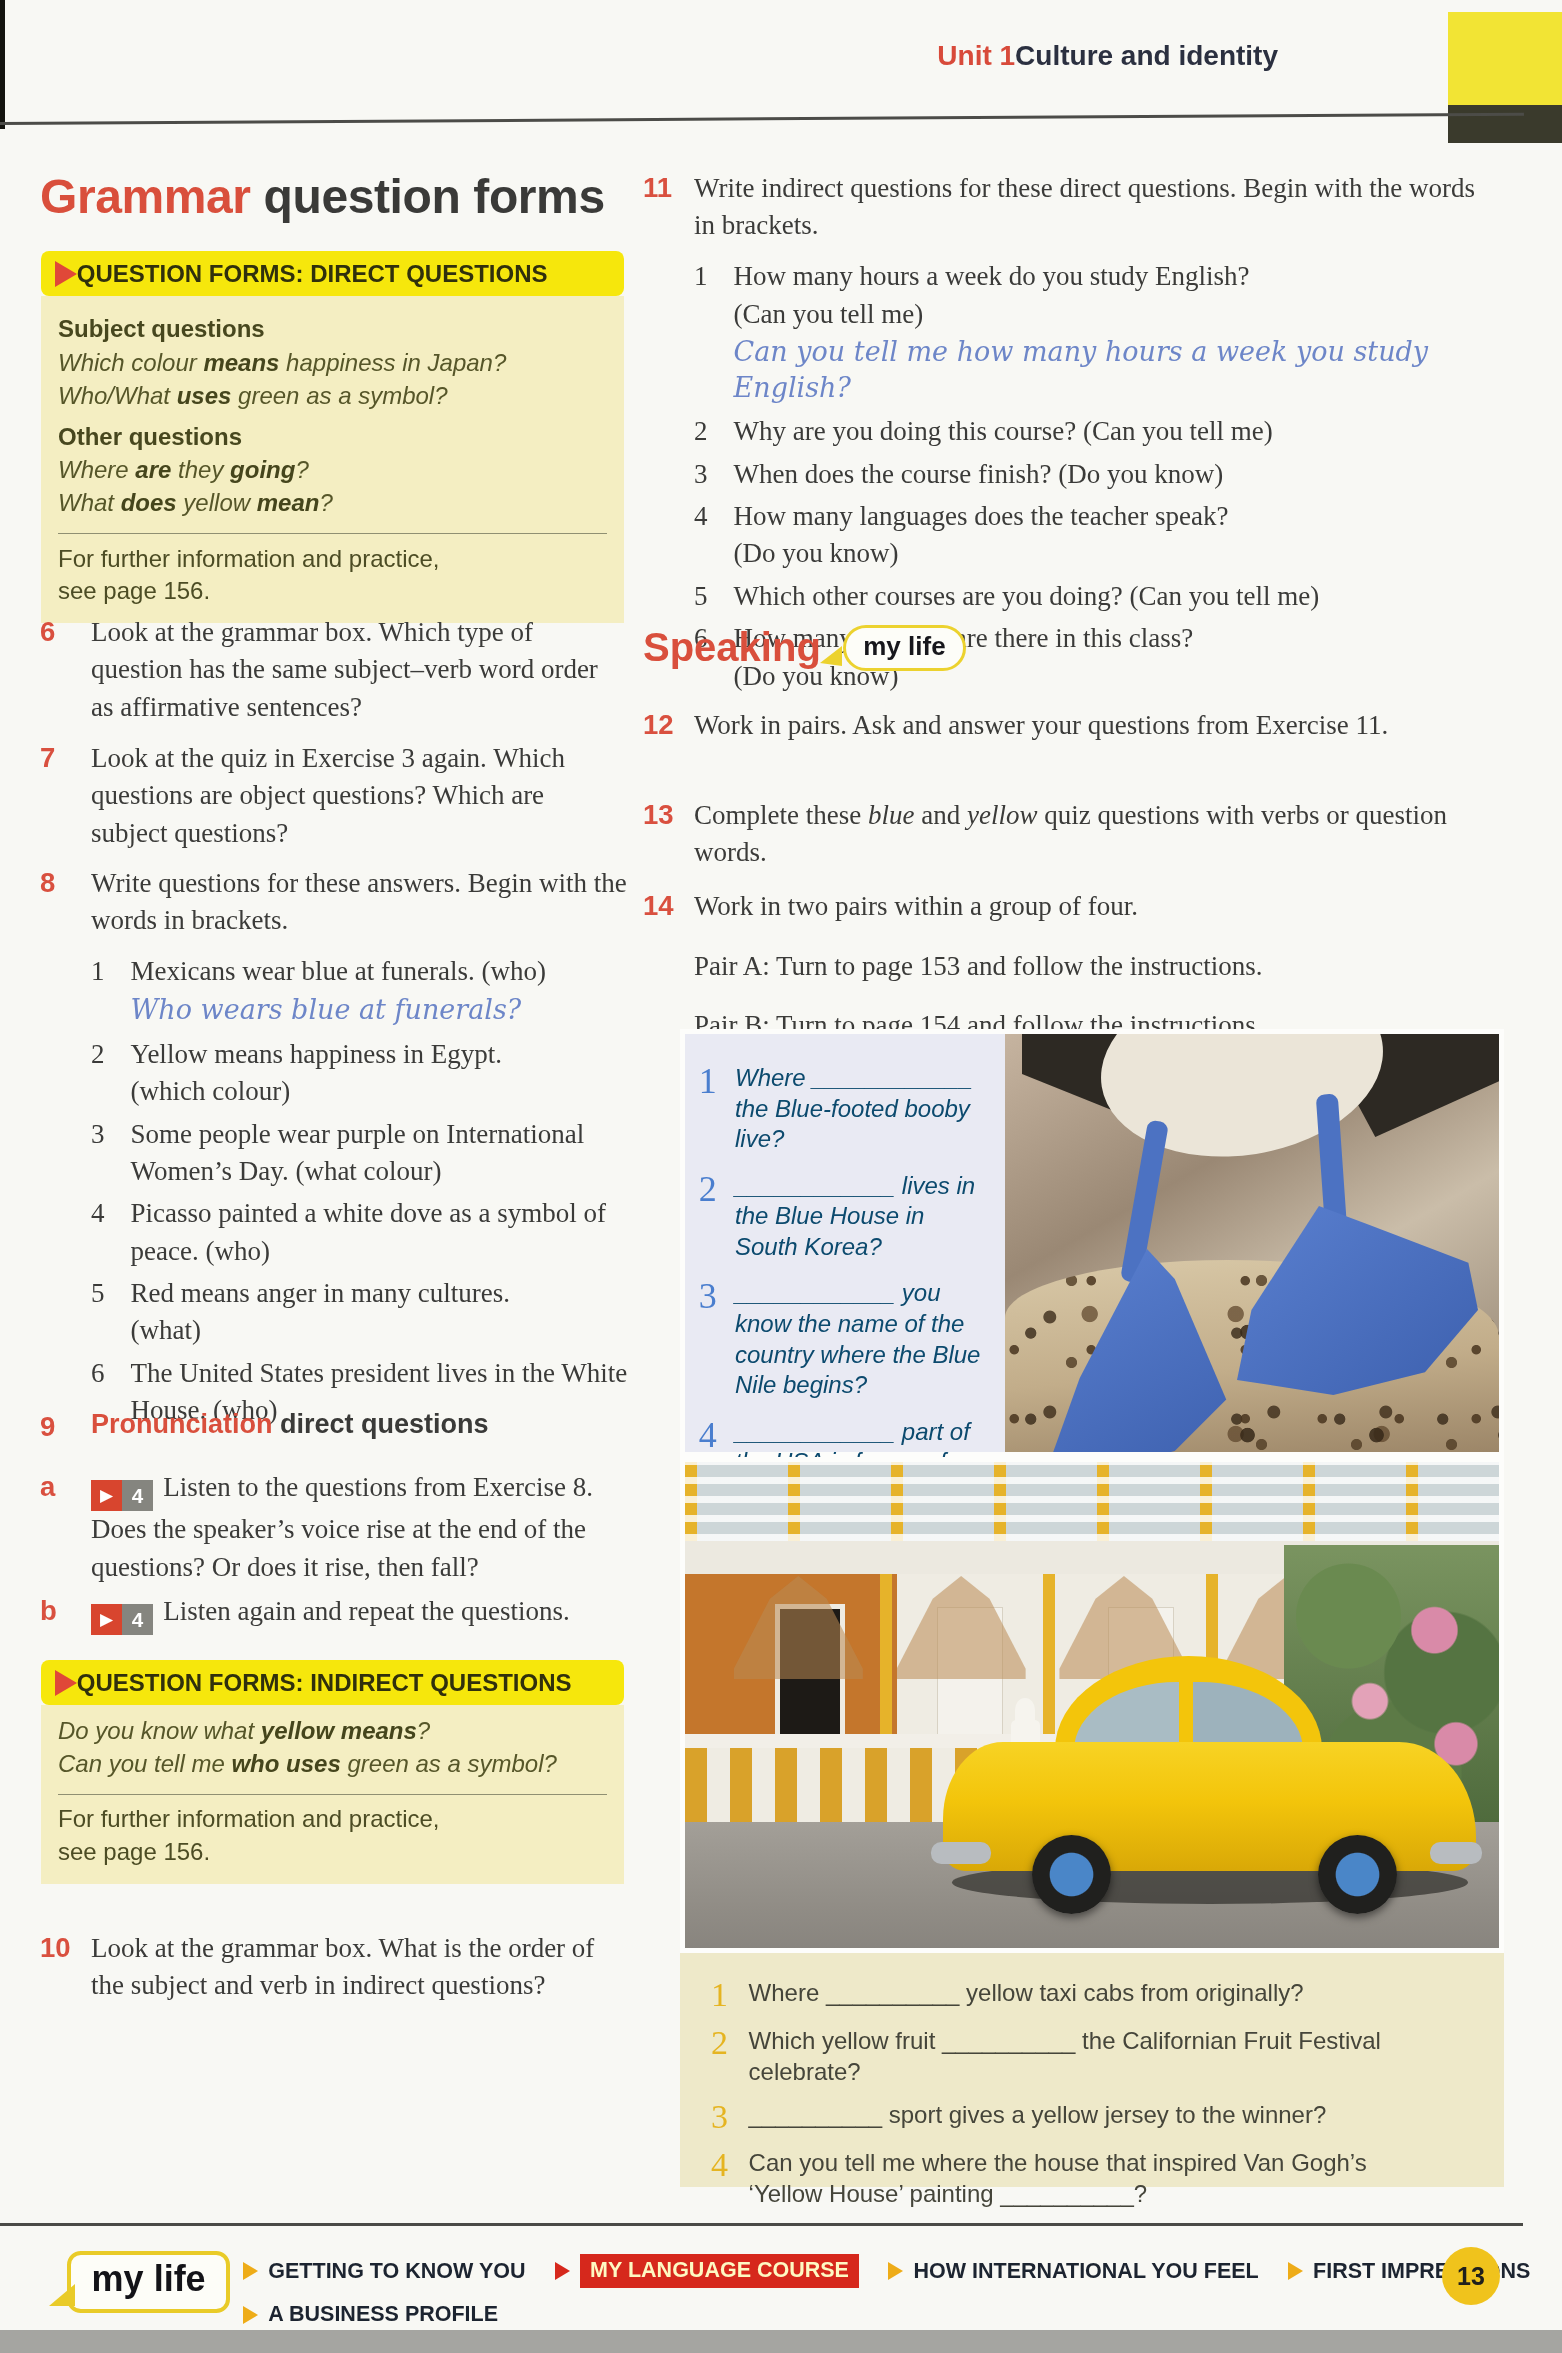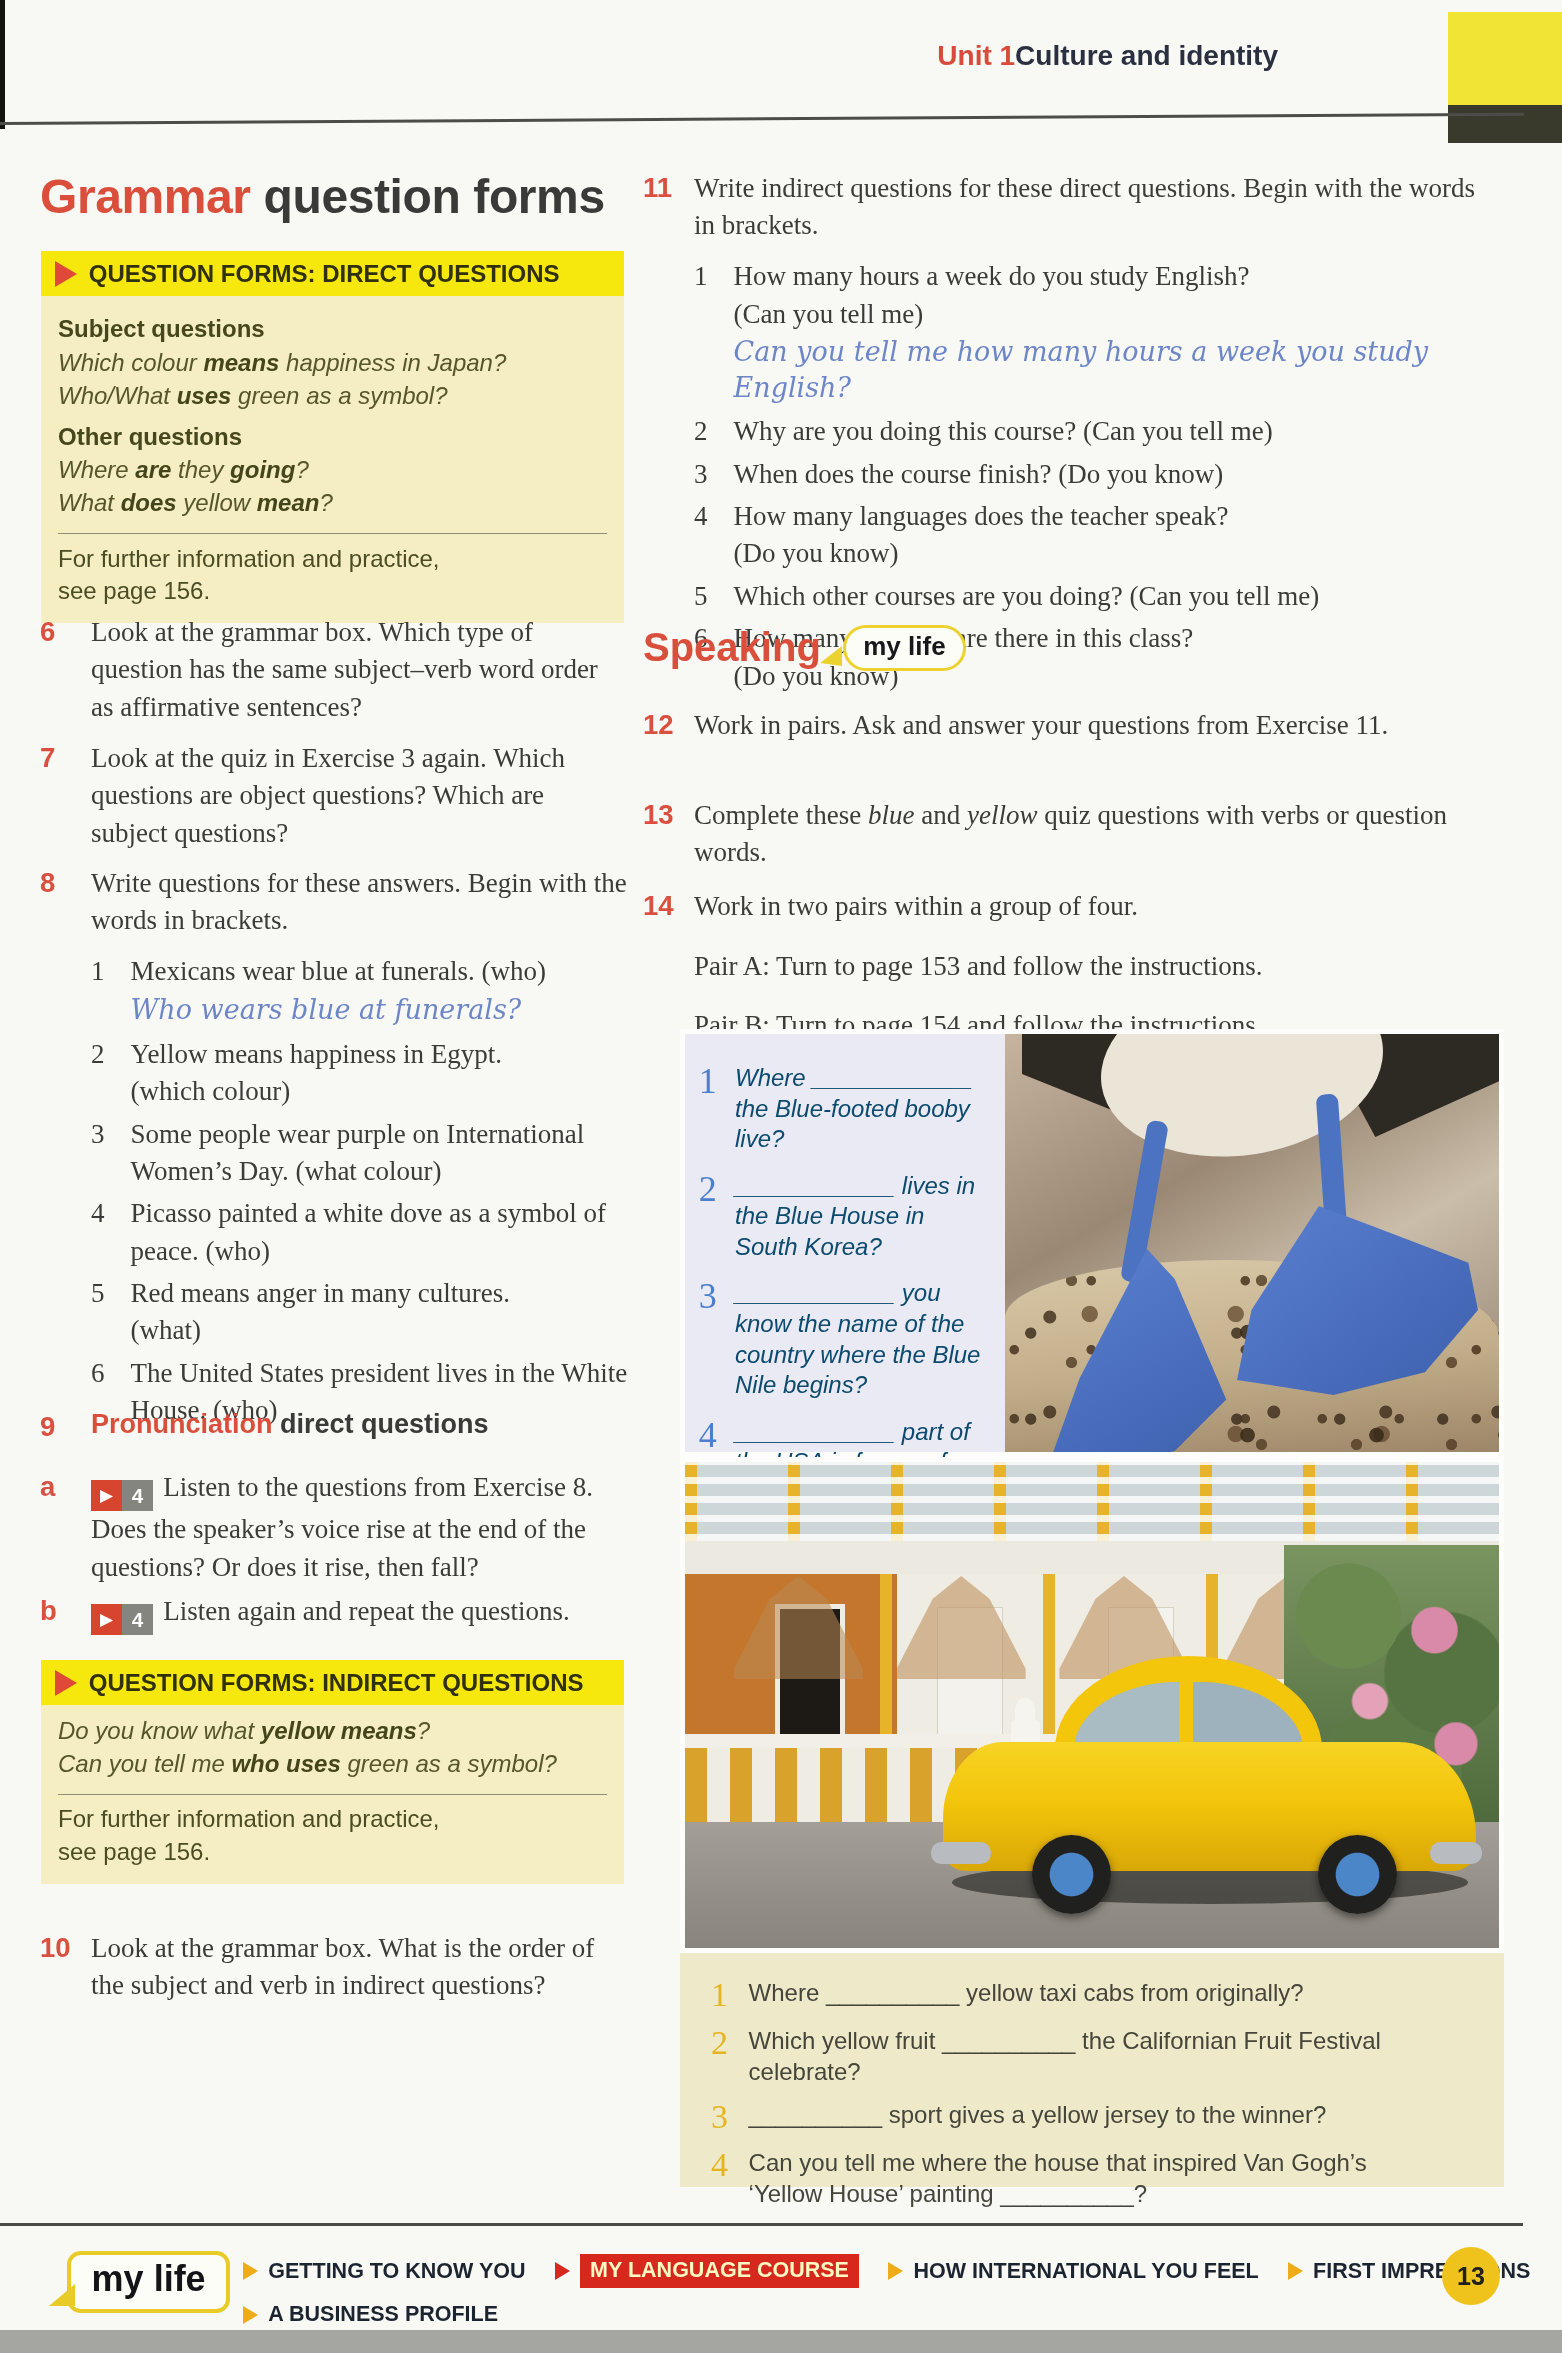--- a/index.html
+++ b/index.html
@@ -19,21 +19,21 @@
   .unit-title{color:#2b3040;}
 
   
   .grammar-title{position:absolute;left:40px;top:169px;font-family:"Liberation Sans",sans-serif;
                  font-weight:bold;font-size:48px;letter-spacing:-0.4px;}
   .accent{color:#d94f3c;}
   .title-rest{color:#3a3a38;}
 
   
   .gbox{position:absolute;left:41px;width:583px;font-family:"Liberation Sans",sans-serif;}
-  .gbox-head{display:flex;align-items:center;gap:12px;background:#f6e70c;padding:8.6px 13.8px;}
+  .gbox-head{display:flex;align-items:center;background:#f6e70c;padding:8.6px 13.8px;border-radius:8px;}
   .tri-red{width:0;height:0;border-left:22.4px solid #e04838;border-top:13px solid transparent;border-bottom:13px solid transparent;}
   .gbox-title{font-weight:bold;font-size:24px;color:#30300c;}
   .gbox-body{background:#f4eec2;padding:8.6px 17px 15.5px 17px;}
   .gsubhead{font-weight:bold;font-size:24px;color:#47471e;margin-top:8.6px;line-height:1.35;}
   .gexample{font-style:italic;font-size:24px;color:#565629;line-height:1.38;}
   .gdivider{border-top:1.7px solid #8f8f72;margin:13.8px 0 8.6px 0;}
   .gfooter{font-size:24px;color:#4c4c24;line-height:1.35;width:413px;}
   .box-direct{top:251px;}
   .box-indirect{top:1660px;}
 

